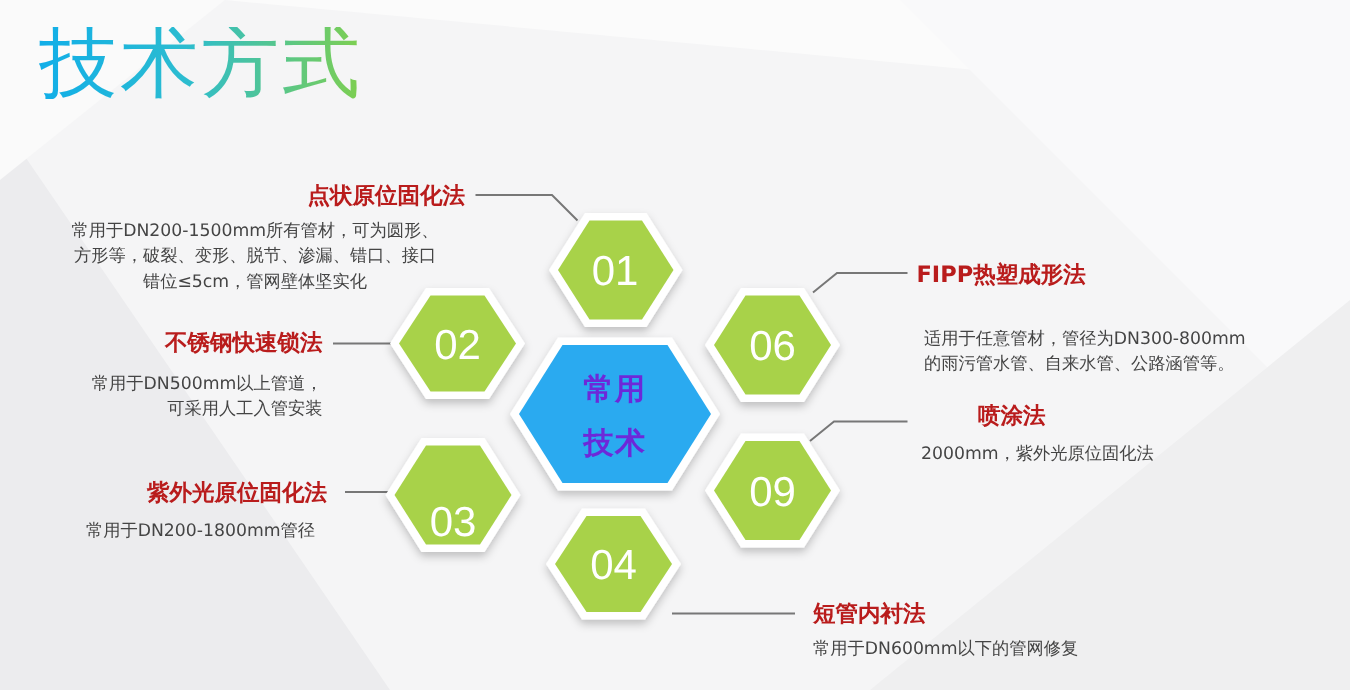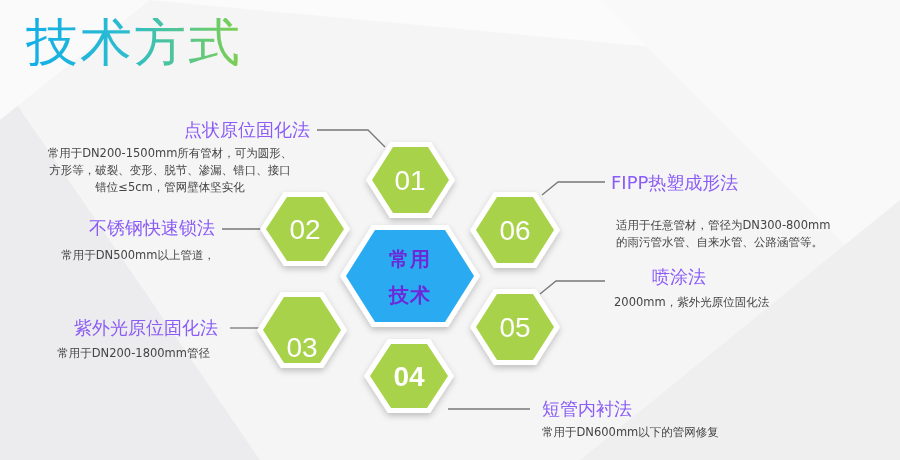--- a/index.html
+++ b/index.html
@@ -21,21 +21,21 @@
     position: absolute; color: #ffffff; font-size: 28px; text-align: center;
     font-family: "Liberation Sans", sans-serif; font-weight: normal;
     transform: translate(-50%, -50%); line-height: 1;
   }
   .center-label {
     position: absolute; color: #6d28d9; font-size: 20px; font-weight: bold;
     text-align: center; transform: translate(-50%, -50%); line-height: 36px;
     letter-spacing: 1px;
   }
   .item-title {
-    position: absolute; font-size: 18px; font-weight: normal; color: #8b5cf6;
+    position: absolute; font-size: 15px; font-weight: bold; color: #b91c1c;
     white-space: nowrap; line-height: 18px;
   }
   .item-desc {
     position: absolute; font-size: 11.5px; color: #444444; line-height: 17px;
     white-space: nowrap;
   }
   .right { text-align: right; }
   .ctr { text-align: center; }
 </style>
 </head>
@@ -100,39 +100,40 @@
 
   <g filter="url(#sh)">
     <polygon points="372,225 448,225 480,276 448,327 372,327 340,276" fill="#ffffff"></polygon>
     <polygon points="375,230 445,230 474,276 445,322 375,322 346,276" fill="#2aaaf0"></polygon>
   </g>
 </svg>
 
 <div class="hex-label" style="left:410px; top:181px;">01</div>
 <div class="hex-label" style="left:305px; top:230px;">02</div>
 <div class="hex-label" style="left:302px; top:348px;">03</div>
-<div class="hex-label" style="left:409px; top:377px;font-weight:bold;">04</div>
-<div class="hex-label" style="left:515px; top:328px;">05</div>
+<div class="hex-label" style="left:409px; top:377px;">04</div>
+<div class="hex-label" style="left:515px; top:328px;">09</div>
 <div class="hex-label" style="left:515px; top:231px;">06</div>
 
 <div class="center-label" style="left:410px; top:277px;">
   <div>常用</div>
   <div>技术</div>
 </div>
 
 <div class="item-title right" style="right:590px; top:121px;">点状原位固化法</div>
 <div class="item-desc ctr" style="left:36px; width:268px; top:145px;">
   <div>常用于DN200-1500mm所有管材，可为圆形、</div>
   <div>方形等，破裂、变形、脱节、渗漏、错口、接口</div>
   <div>错位≤5cm，管网壁体坚实化</div>
 </div>
 
 <div class="item-title right" style="right:685px; top:219px;">不锈钢快速锁法</div>
 <div class="item-desc right" style="right:685px; top:247px;">
   <div>常用于DN500mm以上管道，</div>
+  <div>可采用人工入管安装</div>
 </div>
 
 <div class="item-title right" style="right:682px; top:319px;">紫外光原位固化法</div>
 <div class="item-desc right" style="right:690px; top:345px;text-align:right;">
   <div>常用于DN200-1800mm管径</div>
 </div>
 
 <div class="item-title" style="left:542px; top:400px;">短管内衬法</div>
 <div class="item-desc" style="left:542px; top:424px;">
   <div>常用于DN600mm以下的管网修复</div>

